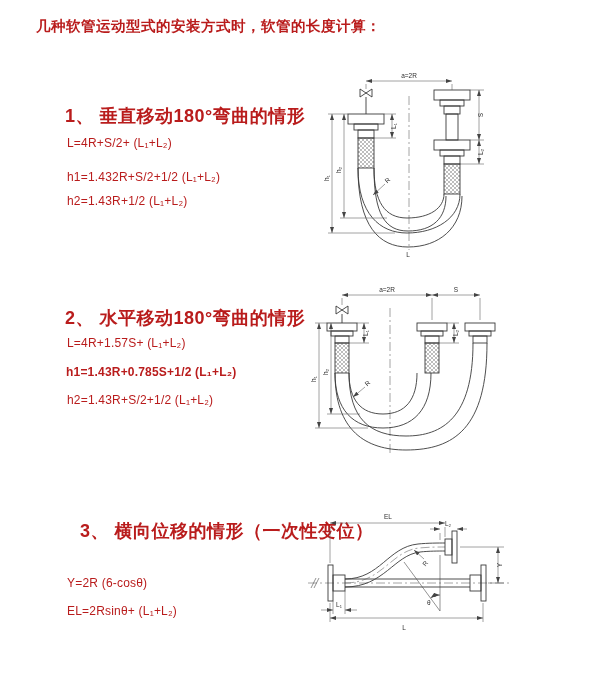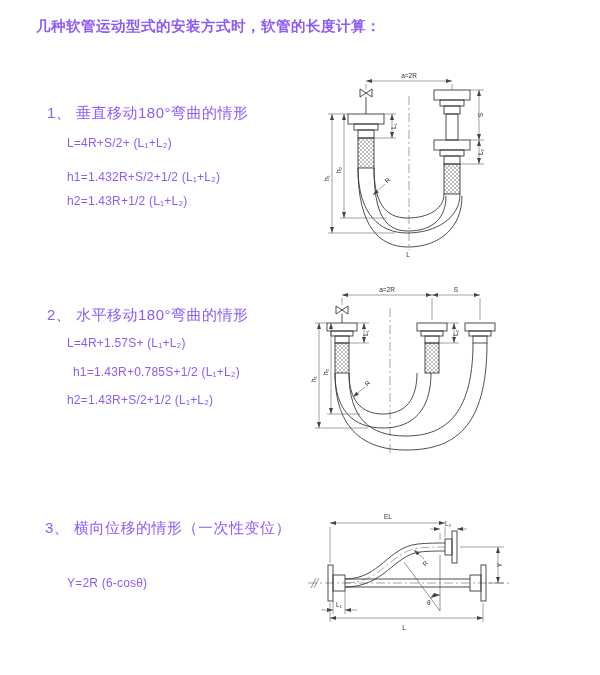--- a/index.html
+++ b/index.html
@@ -1,19 +1,19 @@
 <!DOCTYPE html>
 <html><head>
 <meta charset="utf-8">
 <style>
   html,body{margin:0;padding:0;background:#e8e8e8;}
   .page{position:relative;width:600px;height:675px;background:#ffffff;overflow:hidden;
-        font-family:"Liberation Sans","DejaVu Sans",sans-serif;color:#8b5cf6;}
+        font-family:"Liberation Sans","DejaVu Sans",sans-serif;color:#b91c1c;}
   .title{position:absolute;left:36px;top:17px;font-size:14.5px;font-weight:700;letter-spacing:.5px;}
-  .heading{position:absolute;font-size:15px;font-weight:400;letter-spacing:.5px;white-space:nowrap;}
+  .heading{position:absolute;font-size:18px;font-weight:700;letter-spacing:.5px;white-space:nowrap;margin-left:18px;}
   .formula{position:absolute;font-size:12px;font-weight:500;letter-spacing:.2px;white-space:nowrap;}
   svg.diag{position:absolute;}
   svg.diag .draw{stroke:#3a3a3a;stroke-width:.9;fill:none;}
   svg.diag .thin{stroke:#4a4a4a;stroke-width:.6;fill:none;}
   svg.diag .dim{stroke:#555;stroke-width:.55;fill:none;}
   svg.diag .cl{stroke:#5a5a5a;stroke-width:.55;fill:none;stroke-dasharray:9 3 2 3;}
   svg.diag text{fill:#2f2f2f;font-family:"Liberation Sans","DejaVu Sans",sans-serif;font-size:6.5px;}
 </style>
 </head>
 <body>
@@ -99,21 +99,21 @@
 
       <line class="dim" x1="70" y1="116" x2="58" y2="127" marker-end="url(#arr)"></line>
       <text x="74" y="114" font-size="8" transform="rotate(-42 74 114)" text-anchor="middle">R</text>
 
       <text x="93" y="189" font-size="11" text-anchor="middle">L</text>
     </g>
   </svg>
 
   <div class="heading" style="left:47px;top:306px;">2、 水平移动180°弯曲的情形</div>
   <div class="formula" style="left:67px;top:336px;">L=4R+1.57S+ (L₁+L₂)</div>
-  <div class="formula" style="left:73px;top:365px;">h1=1.43R+0.785S+1/2 (L₁+L₂)</div>
+  <div class="formula" style="left:66px;top:365px;font-weight:bold;">h1=1.43R+0.785S+1/2 (L₁+L₂)</div>
   <div class="formula" style="left:67px;top:393px;text-align:center;">h2=1.43R+S/2+1/2 (L₁+L₂)</div>
 
   <svg class="diag" style="left:308px;top:282px;" width="285" height="180" viewBox="0 0 285 180">
     <g>
       <line class="cl" x1="82" y1="26" x2="82" y2="172"></line>
     </g>
 
     <g class="draw">
       <path d="M28,24 L28,32 L34,28 Z M40,24 L40,32 L34,28 Z"></path>
       <line x1="34" y1="32" x2="34" y2="41"></line>
@@ -169,22 +169,23 @@
       <line class="dim" x1="139" y1="41" x2="151" y2="41"></line>
       <line class="dim" x1="131" y1="61" x2="151" y2="61"></line>
       <line class="dim" x1="146" y1="41" x2="146" y2="61" marker-start="url(#arr)" marker-end="url(#arr)"></line>
       <text x="150" y="51" font-size="5.5" transform="rotate(-90 150 51)" text-anchor="middle">L₂</text>
 
       <line class="dim" x1="57" y1="105" x2="45" y2="115" marker-end="url(#arr)"></line>
       <text x="61" y="103" font-size="8" transform="rotate(-42 61 103)" text-anchor="middle">R</text>
     </g>
   </svg>
 
-  <div class="heading" style="left:45px;top:519px;">3、 横向位移的情形（一次性变位）</div>
+  <div class="heading" style="left:62px;top:519px;">3、 横向位移的情形（一次性变位）</div>
   <div class="formula" style="left:67px;top:576px;">Y=2R (6-cosθ)</div>
+  <div class="formula" style="left:67px;top:604px;">EL=2Rsinθ+ (L₁+L₂)</div>
 
   <svg class="diag" style="left:300px;top:503px;" width="295" height="145" viewBox="0 0 295 145">
     <g>
       <line class="cl" x1="8" y1="80" x2="212" y2="80"></line>
       <path class="thin" d="M11,85 L16,75 M14,85 L19,75"></path>
     </g>
 
     <g class="draw">
       <rect x="28" y="62" width="5" height="36"></rect>
       <rect x="33" y="72" width="12" height="16"></rect>

